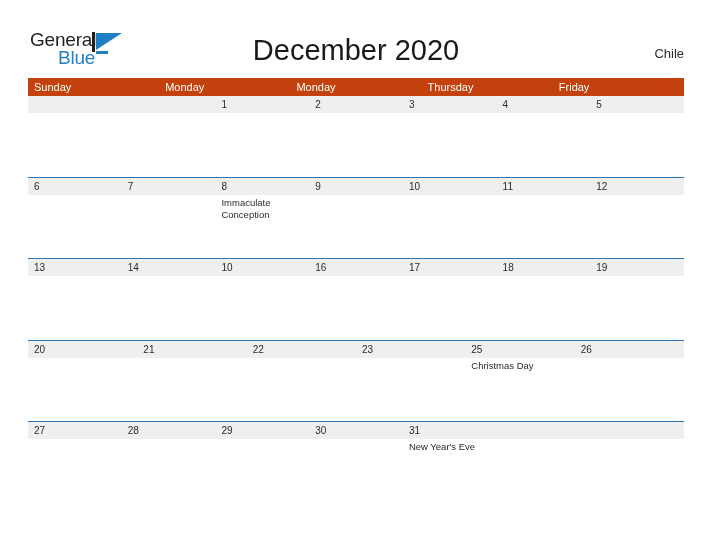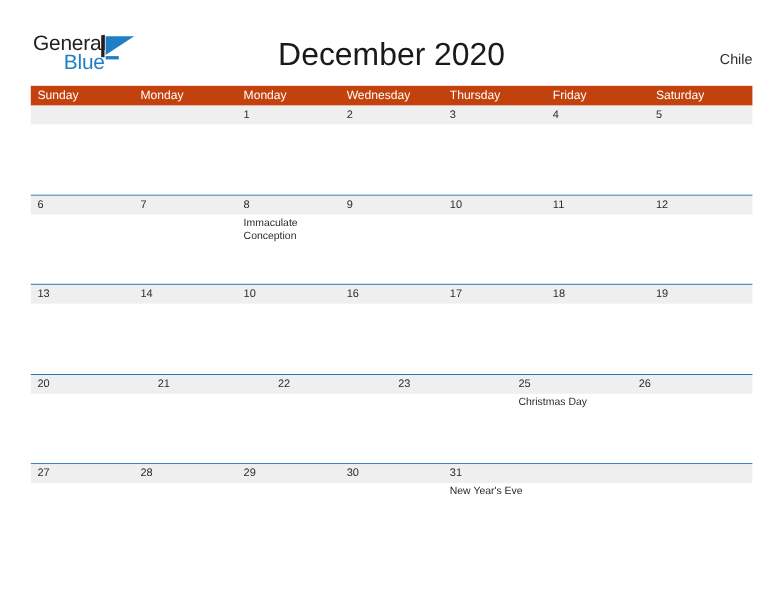--- a/index.html
+++ b/index.html
@@ -209,24 +209,22 @@
 
     <div class="country">Chile</div>
 
   </div>
 
   <div class="calendar">
     <div class="weekdays" id="weekday-row">
         <div class="weekday">Sunday</div>
         <div class="weekday">Monday</div>
         <div class="weekday">Monday</div>
-        <div class="weekday">Wednesday</div>
         <div class="weekday">Thursday</div>
         <div class="weekday">Friday</div>
-        <div class="weekday">Saturday</div>
       </div>
     <div id="weeks-container">
         <div class="week">
           <div class="week-inner">
             <div class="daynum-band"></div>
             <div class="day">
               <span class="day-number"></span>
             </div>
             <div class="day">
               <span class="day-number"></span>

